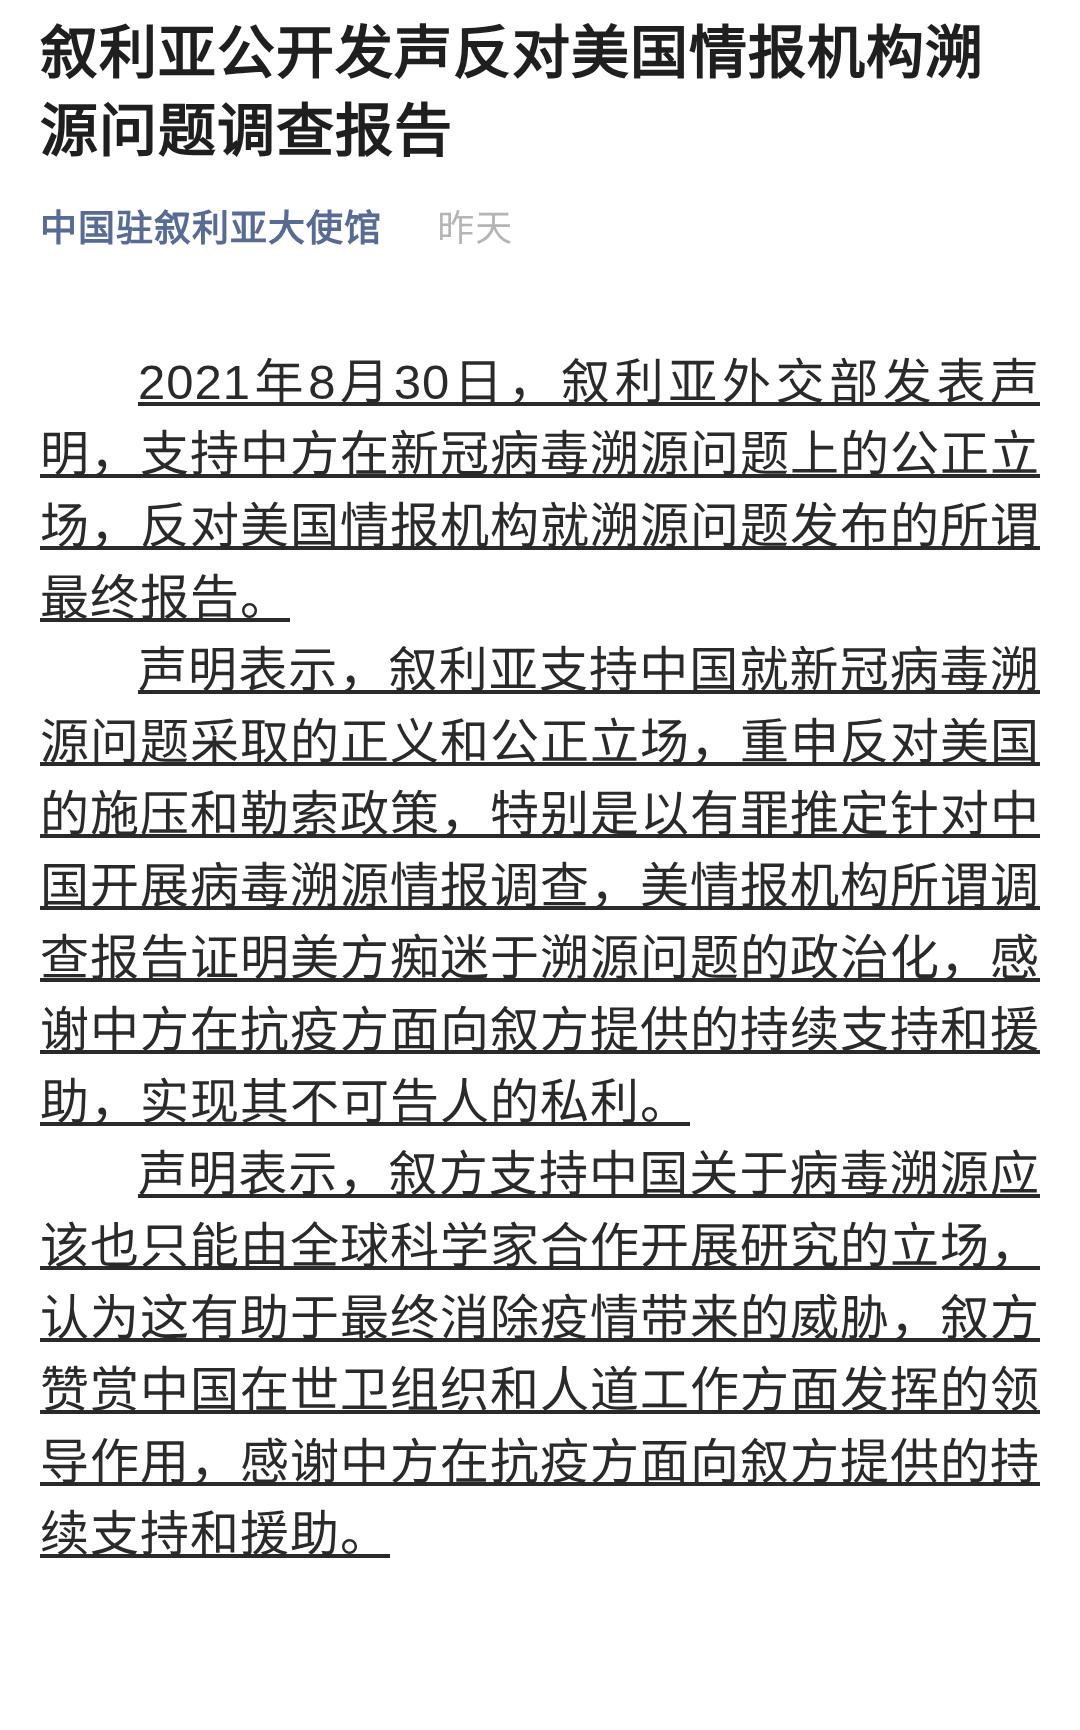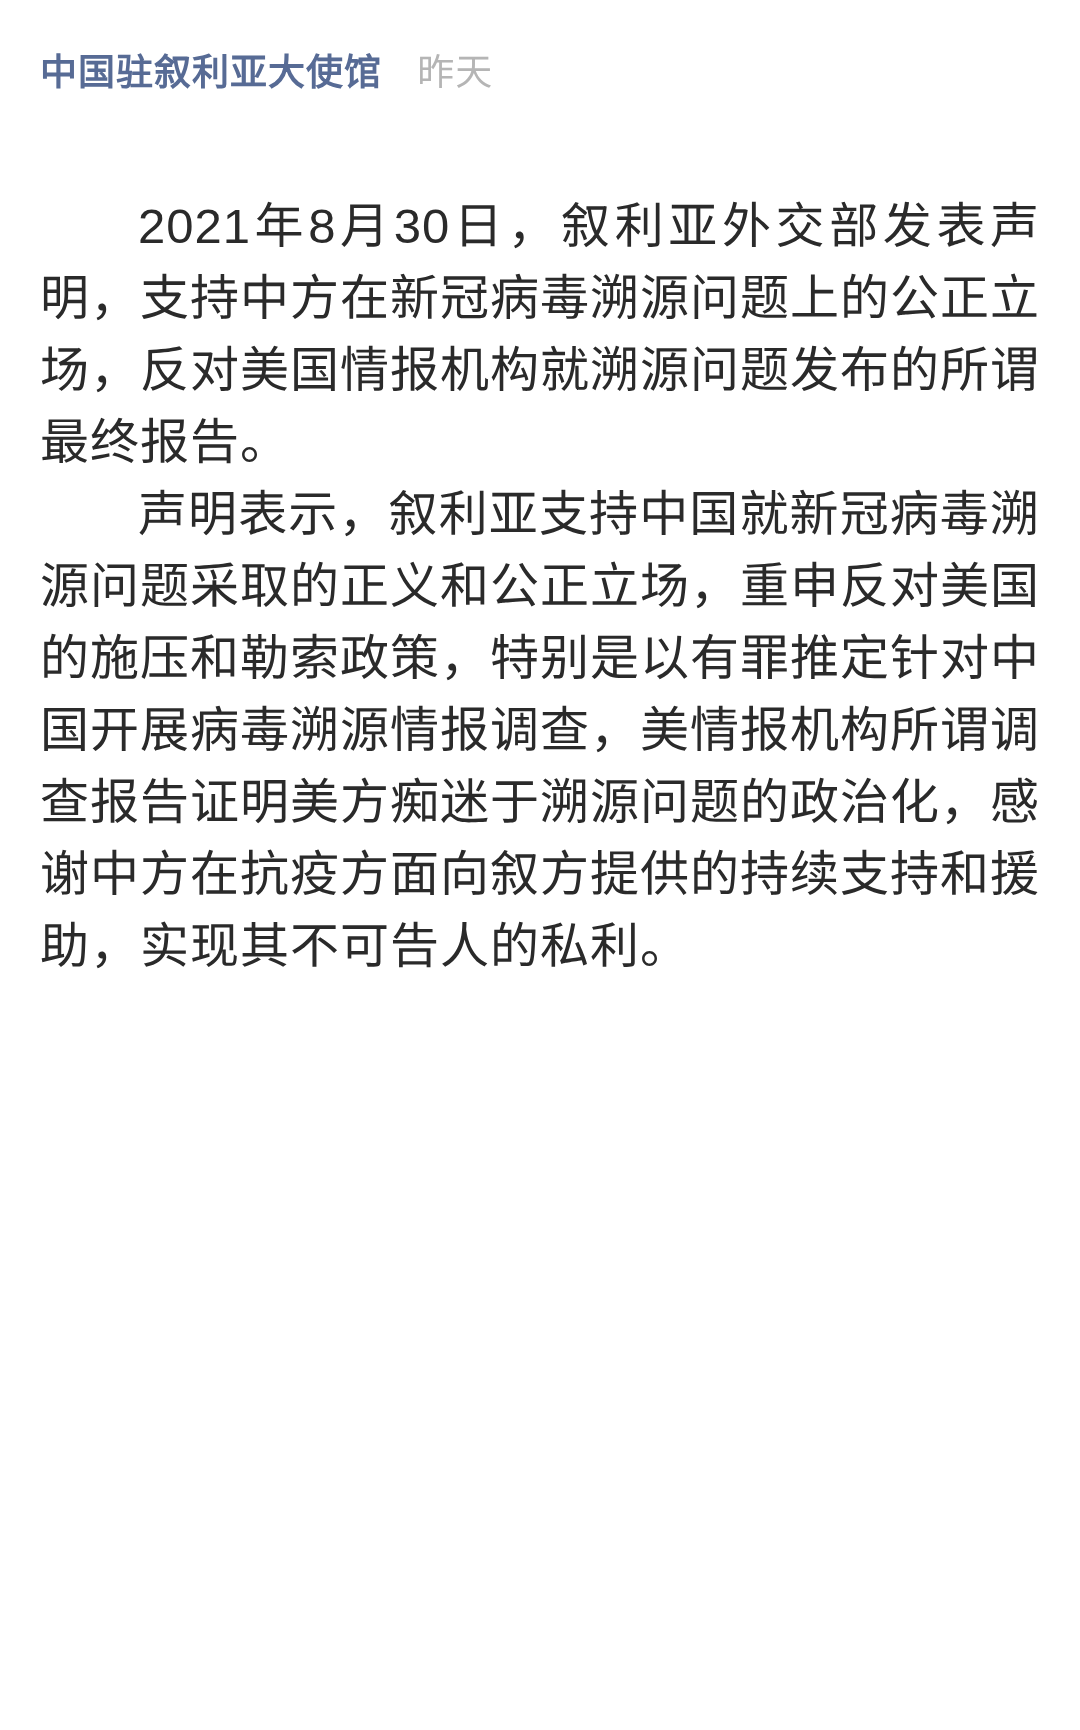--- a/index.html
+++ b/index.html
@@ -40,45 +40,48 @@
     letter-spacing: 1px;
     white-space: nowrap;
   }
   .author {
     color: var(--author-color);
     cursor: pointer;
     font-weight: bold;
   }
   .time {
     color: var(--time-color);
-    margin-left: 24px;
+    margin-left: 44px;
     text-align: center;
   }
   .content {
     margin-top: 94px;
     font-size: 49px;
     line-height: 72px;
     letter-spacing: 1px;
     color: var(--body-color);
     text-align: justify;
     word-break: break-all;
+    text-decoration: underline;
   }
   .content p {
     margin: 0;
     padding: 0;
     text-indent: 2em;
   }
 </style>
 </head>
 <body>
 
 <div class="page">
+  <h1 class="title">叙利亚公开发声反对美国情报机构溯源问题调查报告</h1>
 
   <div class="byline">
     <span class="author">中国驻叙利亚大使馆</span>
     <span class="time">昨天</span>
   </div>
 
   <div class="content">
     <p>2021年8月30日，叙利亚外交部发表声明，支持中方在新冠病毒溯源问题上的公正立场，反对美国情报机构就溯源问题发布的所谓最终报告。</p>
     <p>声明表示，叙利亚支持中国就新冠病毒溯源问题采取的正义和公正立场，重申反对美国的施压和勒索政策，特别是以有罪推定针对中国开展病毒溯源情报调查，美情报机构所谓调查报告证明美方痴迷于溯源问题的政治化，感谢中方在抗疫方面向叙方提供的持续支持和援助，实现其不可告人的私利。</p>
+    <p>声明表示，叙方支持中国关于病毒溯源应该也只能由全球科学家合作开展研究的立场，认为这有助于最终消除疫情带来的威胁，叙方赞赏中国在世卫组织和人道工作方面发挥的领导作用，感谢中方在抗疫方面向叙方提供的持续支持和援助。</p>
   </div>
 </div>
 
 </body></html>

